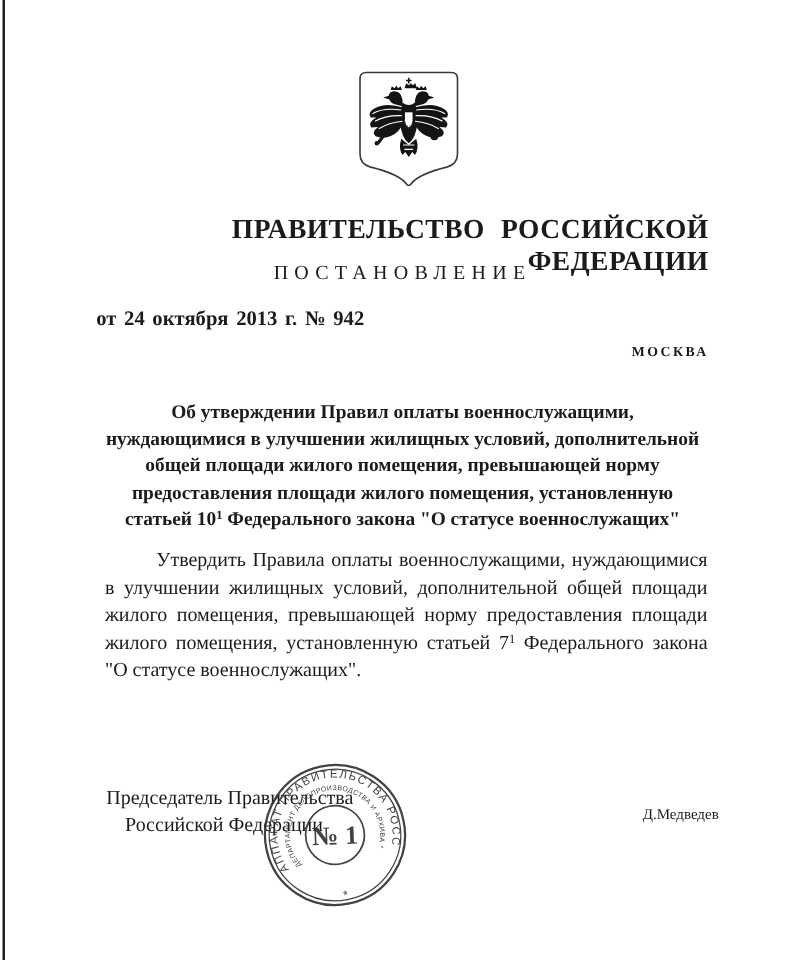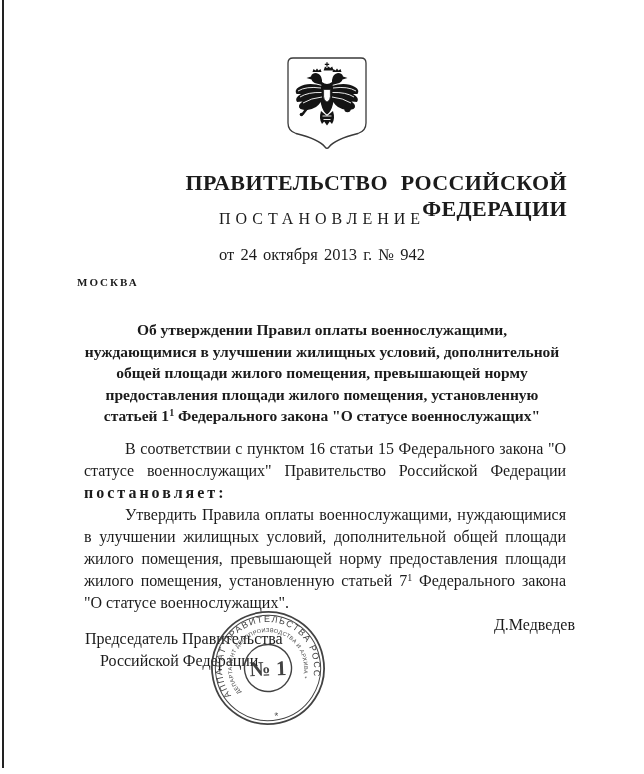--- a/index.html
+++ b/index.html
@@ -23,41 +23,41 @@
     position: absolute; left: 77px; top: 170px; width: 490px;
     text-align: right; font-size: 22px; font-weight: bold;
     word-spacing: 7px; letter-spacing: 0.4px;
   }
   .doc-type {
     position: absolute; left: 77px; top: 210px; width: 490px;
     text-align: center; font-size: 16px; letter-spacing: 5px;
   }
   .date-line {
     position: absolute; left: 77px; top: 245px; width: 490px;
-    text-align: center; font-size: 16.5px; word-spacing: 2px;
+    text-align: left; font-size: 16.5px; word-spacing: 2px; font-weight: bold;
   }
   .city {
     position: absolute; left: 77px; top: 276px; width: 490px;
-    text-align: left; font-size: 11px; font-weight: bold; letter-spacing: 2px;
+    text-align: right; font-size: 11px; font-weight: bold; letter-spacing: 2px;
   }
   .subject {
     position: absolute; left: 84px; top: 319px; width: 476px;
     text-align: center; font-size: 15.5px; font-weight: bold;
     line-height: 21.5px;
   }
   .body-text {
     position: absolute; left: 84px; top: 438px; width: 482px;
     font-size: 16px; line-height: 22px; text-align: justify;
   }
   .body-text p { margin: 0; text-indent: 41px; }
   .decree-word { font-weight: bold; letter-spacing: 3px; }
   sup.fn { font-size: 10px; line-height: 0; vertical-align: 5px; }
   .sig-line1 { position: absolute; left: 85px;  top: 630px; font-size: 16px; }
   .sig-line2 { position: absolute; left: 100px; top: 652px; font-size: 16px; }
-  .sig-name  { position: absolute; right: 69px; top: 616px; font-size: 16px; }
+  .sig-name  { position: absolute; right: 69px; top: 644px; font-size: 12px; }
   .stamp {
     position: absolute; left: 209px; top: 609px;
     width: 118px; height: 118px; opacity: 0.92;
   }
   .stamp text { font-family: "Liberation Sans", "DejaVu Sans", sans-serif; }
   .stamp .stamp-num { font-family: "Liberation Serif", "DejaVu Serif", serif; }
 </style>
 </head>
 <body>
 
@@ -106,24 +106,23 @@
       </g>
     </g>
   </svg>
 </div>
 
 <div class="org-name">ПРАВИТЕЛЬСТВО  РОССИЙСКОЙ  ФЕДЕРАЦИИ</div>
 <div class="doc-type">ПОСТАНОВЛЕНИЕ</div>
 <div class="date-line">от 24 октября 2013 г.  №  942</div>
 <div class="city">МОСКВА</div>
 
-<div class="subject"><span>Об утверждении Правил оплаты военнослужащими, нуждающимися в улучшении жилищных условий, дополнительной общей площади жилого помещения, превышающей норму предоставления площади жилого помещения, установленную статьей 1</span><sup class="fn">1</sup><span> Федерального закона "О  статусе военнослужащих"</span></div>
+<div class="subject"><span>Об утверждении Правил оплаты военнослужащими, нуждающимися в улучшении жилищных условий, дополнительной общей площади жилого помещения, превышающей норму предоставления площади жилого помещения, установленную статьей 10</span><sup class="fn">1</sup><span> Федерального закона "О  статусе военнослужащих"</span></div>
 
 <div class="body-text">
-  <p><span>В  соответствии  с  пунктом 16  статьи 15  Федерального  закона "О статусе  военнослужащих"  Правительство  Российской  Федерации </span><span class="decree-word">постановляет:</span></p>
   <p><span>Утвердить Правила оплаты военнослужащими, нуждающимися в улучшении жилищных условий, дополнительной общей площади жилого помещения, превышающей норму предоставления площади жилого помещения, установленную статьей 7</span><sup class="fn">1</sup><span> Федерального закона "О статусе военнослужащих".</span></p>
 </div>
 
 <div class="sig-line1">Председатель Правительства</div>
 <div class="sig-line2">Российской Федерации</div>
 <div class="sig-name">Д.Медведев</div>
 
 <div class="stamp">
   <svg width="118" height="118" viewBox="0 0 118 118">
     <defs>

